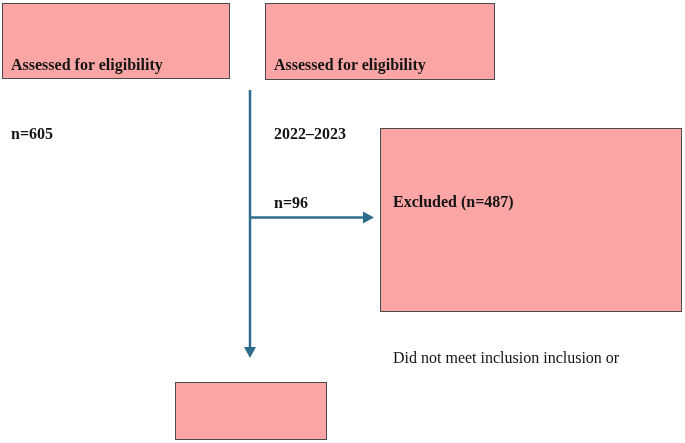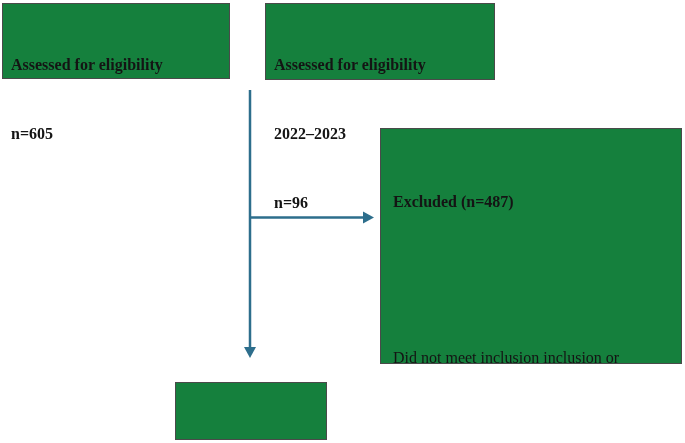--- a/index.html
+++ b/index.html
@@ -20,41 +20,41 @@
     position: absolute;
     left: 0;
     top: 0;
     width: 685px;
     height: 443px;
     pointer-events: none;
   }
   .box {
     position: absolute;
     border: 1.5px solid #4a4a4a;
-    background: #15803d;
+    background: #fca5a5;
     box-sizing: border-box;
     white-space: pre-wrap;
   }
   .box-eligibility-1 {
     left: 2px; top: 3px;
     width: 228px; height: 76px;
     padding: 3px 8px;
     font-size: 16px;
     line-height: 23px;
   }
   .box-eligibility-2 {
     left: 265px; top: 3px;
     width: 230px; height: 77px;
     padding: 3px 8px;
     font-size: 16px;
     line-height: 23px;
   }
   .box-excluded {
     left: 380px; top: 128px;
-    width: 302px; height: 236px;
+    width: 302px; height: 184px;
     padding: 8px 10px 8px 12px;
     font-size: 16px;
     line-height: 26px;
   }
   .box-included {
     left: 175px; top: 382px;
     width: 152px; height: 58px;
     padding: 5px 8px;
     font-size: 16.5px;
     line-height: 25px;

